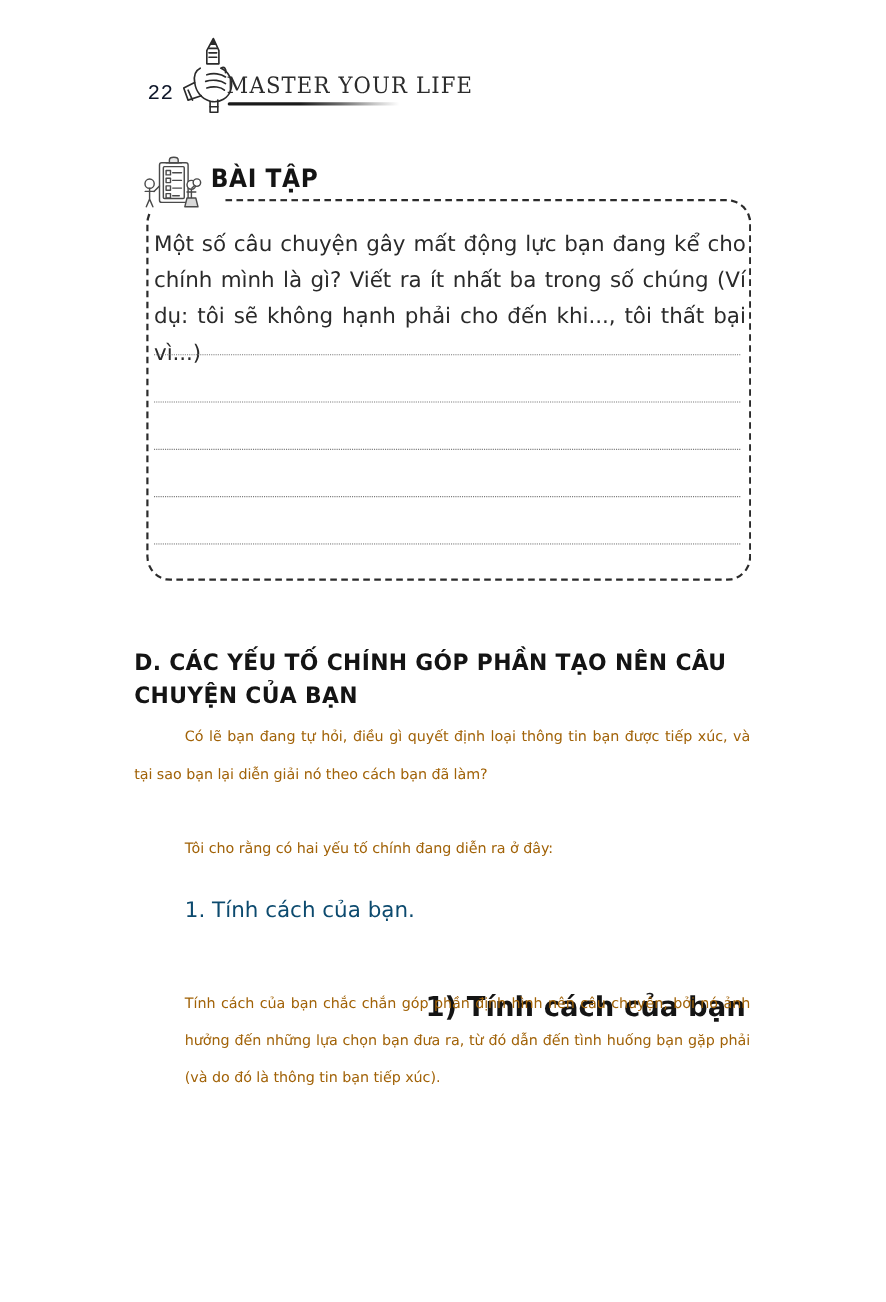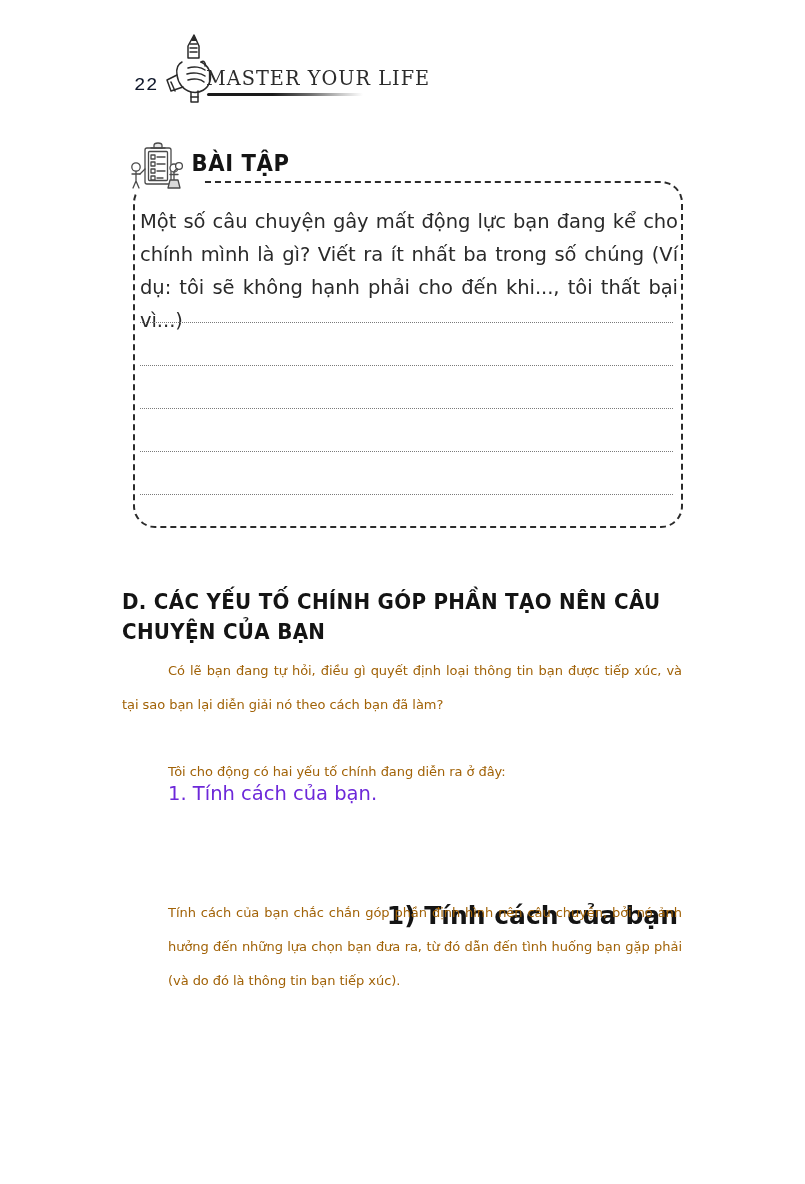--- a/index.html
+++ b/index.html
@@ -182,21 +182,22 @@
     top: 742px;
     width: 560px;
     text-indent: 46px;
     text-align: left;
   }
   .list-item {
     position: absolute;
     left: 168px;
     font-size: 19.5px;
     line-height: 34px;
-    color: #6d28d9;
+    color: #0c4a6e;
+    margin-top: 34px;
   }
   .list-item-1 { top: 777px; }
   .list-item-2 { top: 816px; }
 
   .sub-heading {
     position: absolute;
     left: 168px;
     top: 877px;
     width: 510px;
     font-weight: bold;
@@ -296,21 +297,21 @@
     <div class="writing-line"></div>
     <div class="writing-line"></div>
     <div class="writing-line"></div>
     <div class="writing-line"></div>
   </div>
 
   <h2 class="section-heading">D. CÁC YẾU TỐ CHÍNH GÓP PHẦN TẠO NÊN CÂU CHUYỆN CỦA BẠN</h2>
 
   <p class="para para-intro">Có lẽ bạn đang tự hỏi, điều gì quyết định loại thông tin bạn được tiếp xúc, và tại sao bạn lại diễn giải nó theo cách bạn đã làm?</p>
 
-  <p class="para para-lead">Tôi cho động có hai yếu tố chính đang diễn ra ở đây:</p>
+  <p class="para para-lead">Tôi cho rằng có hai yếu tố chính đang diễn ra ở đây:</p>
 
   <div class="list-item list-item-1">1. Tính cách của bạn.</div>
 
   <h3 class="sub-heading">1) Tính cách của bạn</h3>
 
   <p class="para para-body">Tính cách của bạn chắc chắn góp phần định hình nên câu chuyện, bởi nó ảnh hưởng đến những lựa chọn bạn đưa ra, từ đó dẫn đến tình huống bạn gặp phải (và do đó là thông tin bạn tiếp xúc).</p>
 
 </div>
 
 </body></html>

